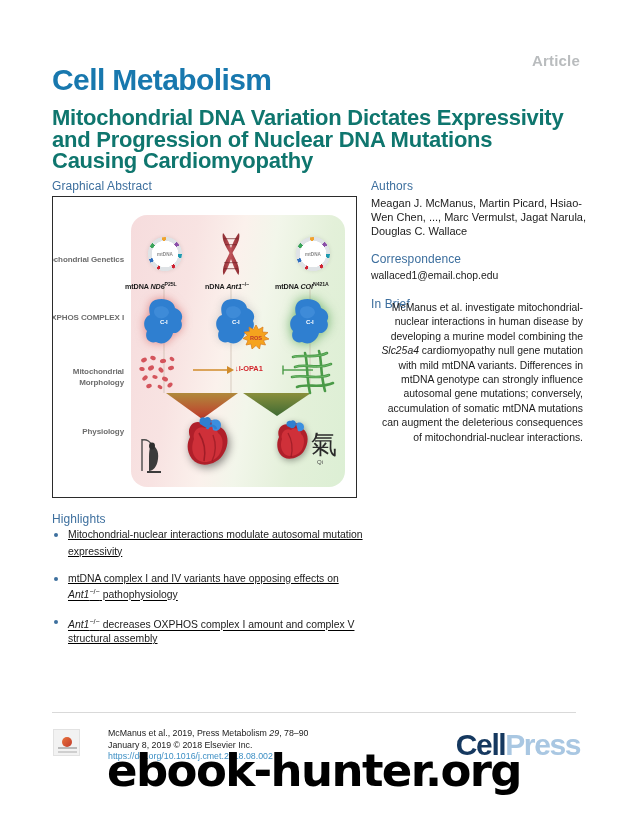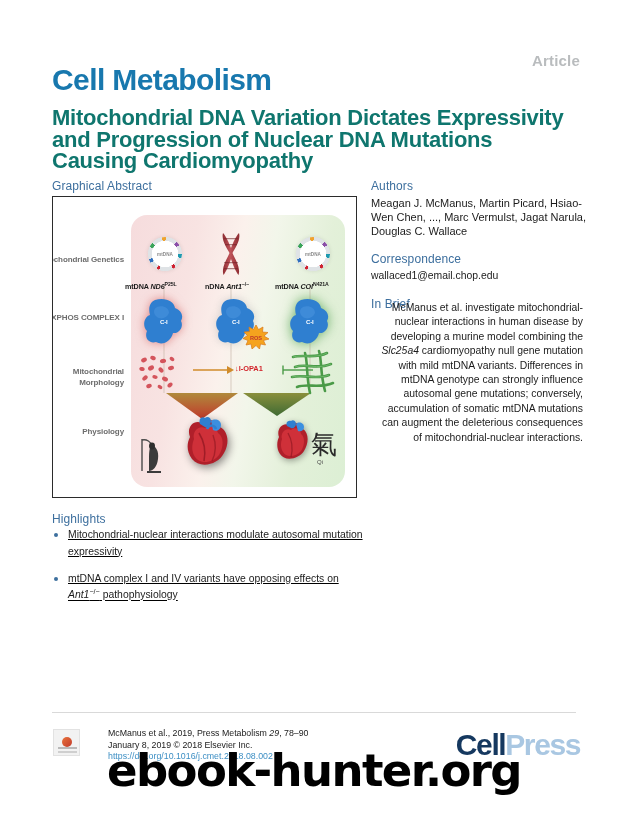--- a/index.html
+++ b/index.html
@@ -418,20 +418,23 @@
 </div>
 
 <div id="highlights-label" class="sec-head">Highlights</div>
 <ul id="highlights-list">
   <li>
     <span>Mitochondrial-nuclear interactions modulate autosomal mutation expressivity</span><i></i><sup></sup><span></span>
   </li>
   <li>
     <span>mtDNA complex I and IV variants have opposing effects on </span><i>Ant1</i><sup>−/−</sup><span> pathophysiology</span>
   </li>
+  <li>
+    <span></span><i>Ant1</i><sup>−/−</sup><span> decreases OXPHOS complex I amount and complex V structural assembly</span>
+  </li>
 </ul>
 
 <div id="authors-label" class="sec-head">Authors</div>
 <div id="authors-body">Meagan J. McManus, Martin Picard, Hsiao-Wen Chen, ..., Marc Vermulst, Jagat Narula, Douglas C. Wallace</div>
 
 <div id="corr-label" class="sec-head">Correspondence</div>
 <div id="corr-body">wallaced1@email.chop.edu</div>
 
 <div id="brief-label" class="sec-head">In Brief</div>
 <div id="brief-body">

